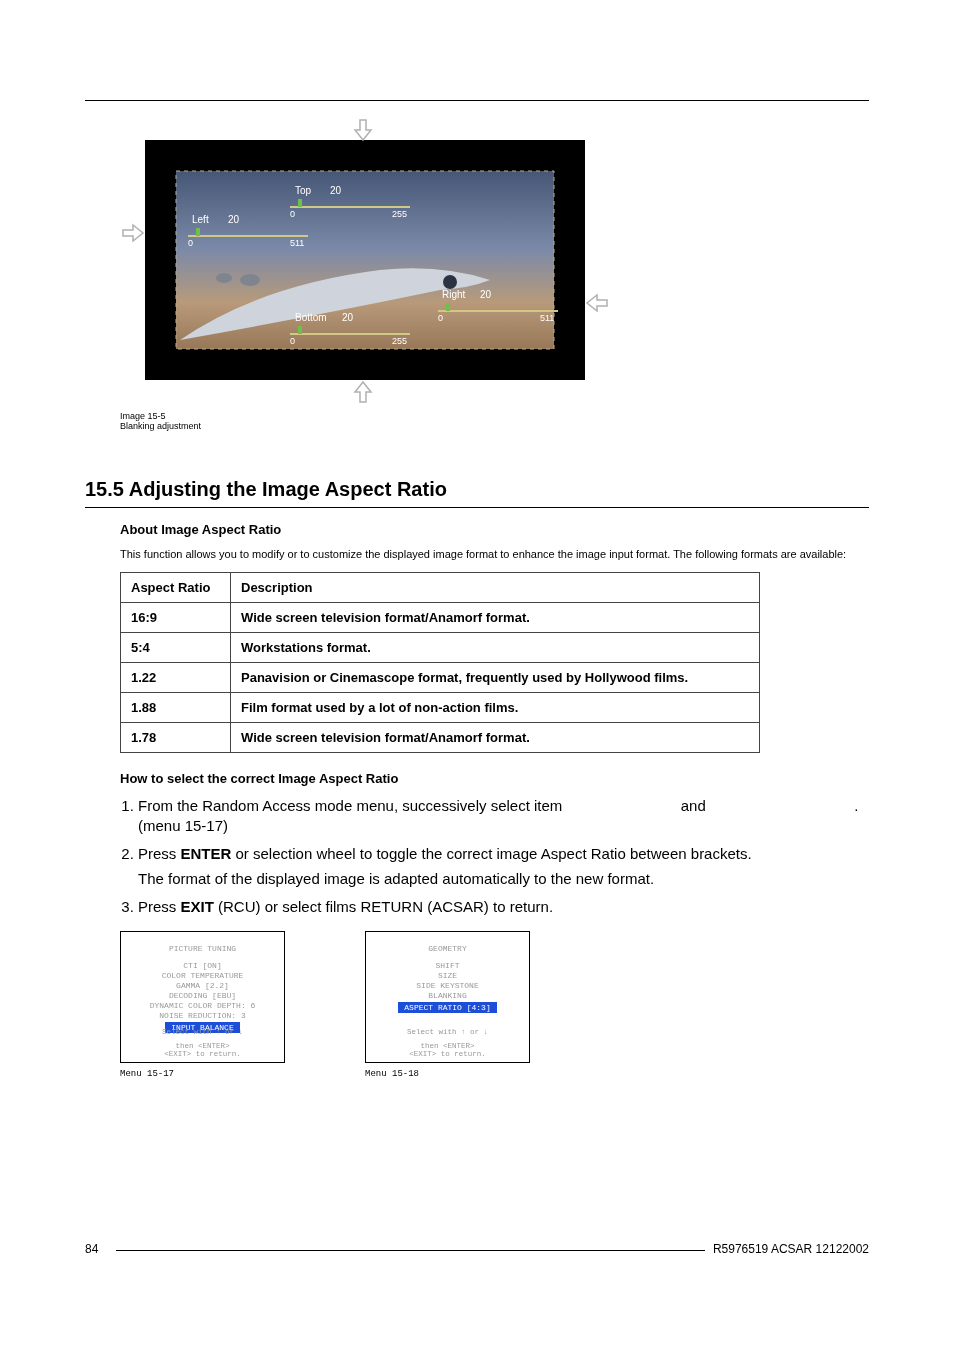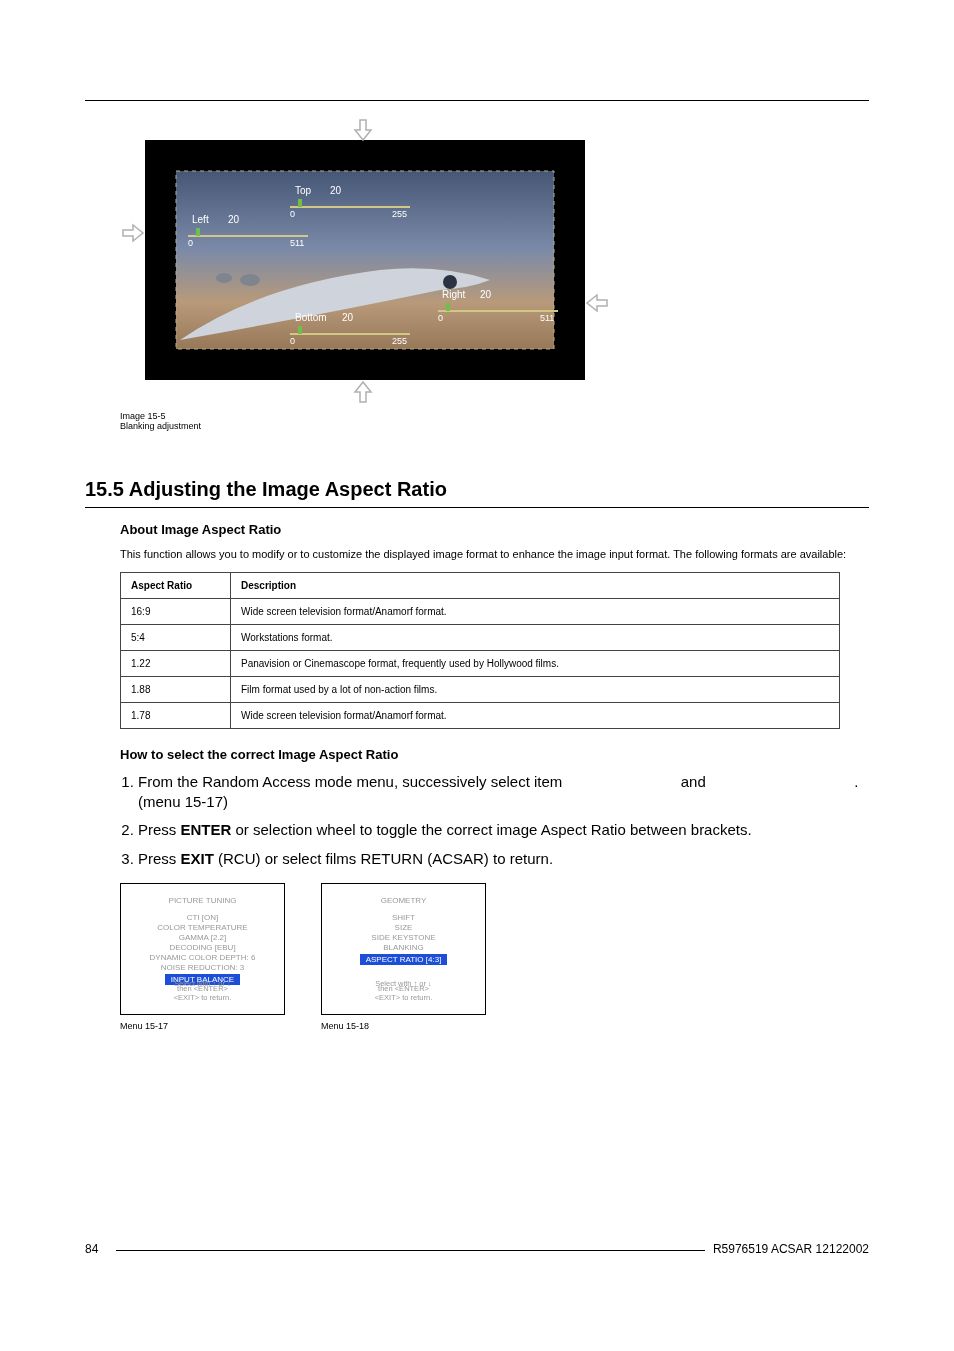--- a/index.html
+++ b/index.html
@@ -52,43 +52,45 @@
       margin: 0 0 10px 35px;
     }
     .para {
       margin: 0 0 10px 35px;
       text-align: justify;
       font-size: 11px;
       line-height: 1.35;
     }
     .ar-table {
       margin: 6px 0 18px 35px;
-      width: 720px;
+      width: 640px;
       border-collapse: collapse;
-      font-size: 10px;
+      font-size: 13px;
     }
     .ar-table th, .ar-table td {
       border: 1px solid #444;
       padding: 7px 10px;
       text-align: left;
       vertical-align: middle;
+      font-weight: bold;
     }
     .ar-table th { font-weight: bold; }
     .ar-table .col-ratio { width: 110px; }
     ol.steps {
       margin: 0 0 14px 35px;
       padding-left: 18px;
       font-size: 15px;
     }
     ol.steps li { margin-bottom: 8px; line-height: 1.35; }
     ol.steps .sub { margin-top: 4px; }
     .menu-row {
       margin-left: 35px;
       display: flex;
-      gap: 36px;
+      gap: 80px;
+      font-family: Liberation Mono, monospace;
     }
     .menu-box {
       width: 165px;
       height: 132px;
       border: 1px solid #000;
       position: relative;
       padding: 12px 8px;
       font-size: 8px;
       text-align: center;
       color: #999;
@@ -105,21 +107,21 @@
     }
     .menu-box .scroll-line {
       position: absolute;
       bottom: 26px;
       left: 0; right: 0;
       color: #999;
       font-size: 7.5px;
     }
     .menu-box .enter-line {
       position: absolute;
-      bottom: 12px;
+      bottom: 4px;
       left: 0; right: 0;
       color: #999;
       font-size: 7.5px;
     }
     .menu-caption {
       font-size: 9px;
       margin-top: 6px;
       text-align: left;
     }
     .menu-col { display: flex; flex-direction: column; }
@@ -268,20 +270,21 @@
   <ol class="steps">
     <li>
       <span>From the Random Access mode menu, successively select item </span>
       <span style="visibility:hidden">XXXXXXXXXXX</span>
       <span> and </span>
       <span style="visibility:hidden">XXXXXXXXXXXXXX</span>
       <span>. (menu 15-17)</span>
     </li>
     <li>
       <span>Press </span><span class="b">ENTER</span><span> or selection wheel to toggle the correct image Aspect Ratio between brackets.</span>
+      <div class="sub">The format of the displayed image is adapted automatically to the new format.</div>
     </li>
     <li>
       <span>Press </span><span class="b">EXIT</span><span> (RCU) or select films RETURN (ACSAR) to return.</span>
     </li>
   </ol>
 
   <div class="menu-row">
     <div class="menu-col">
       <div class="menu-box">
         <div class="title-line">PICTURE TUNING</div>

